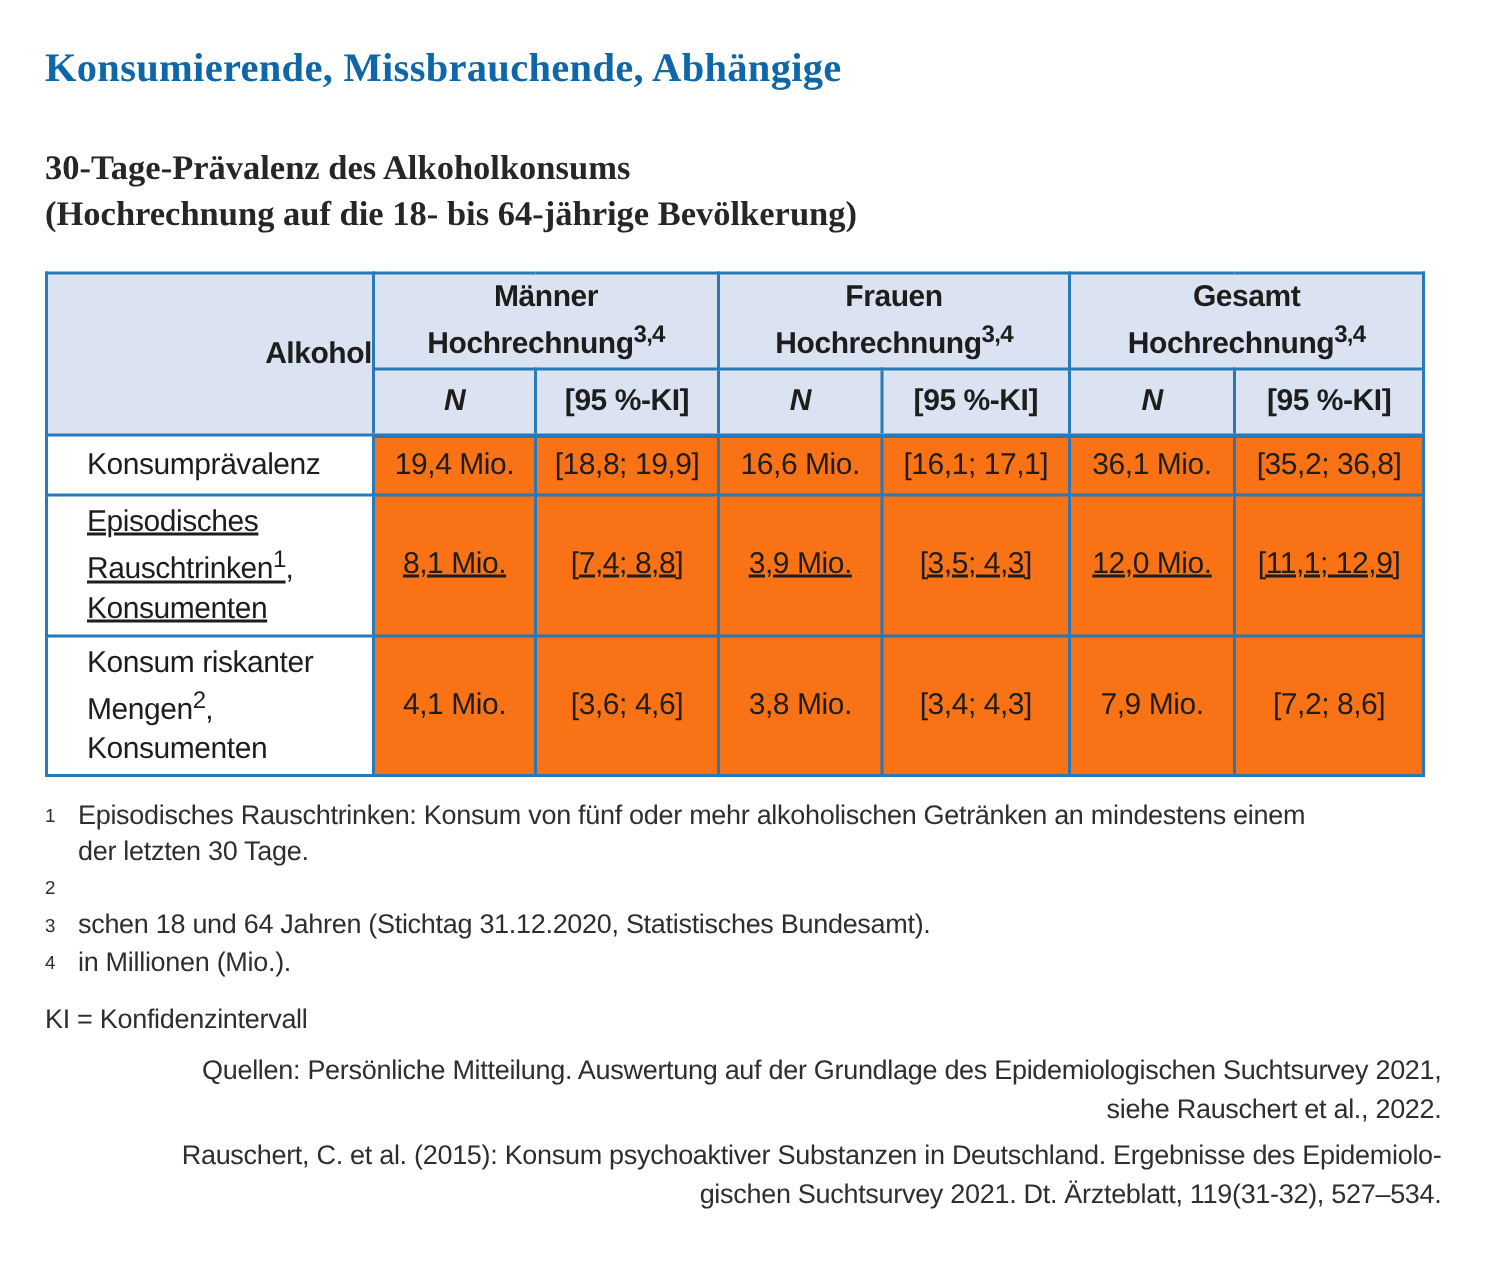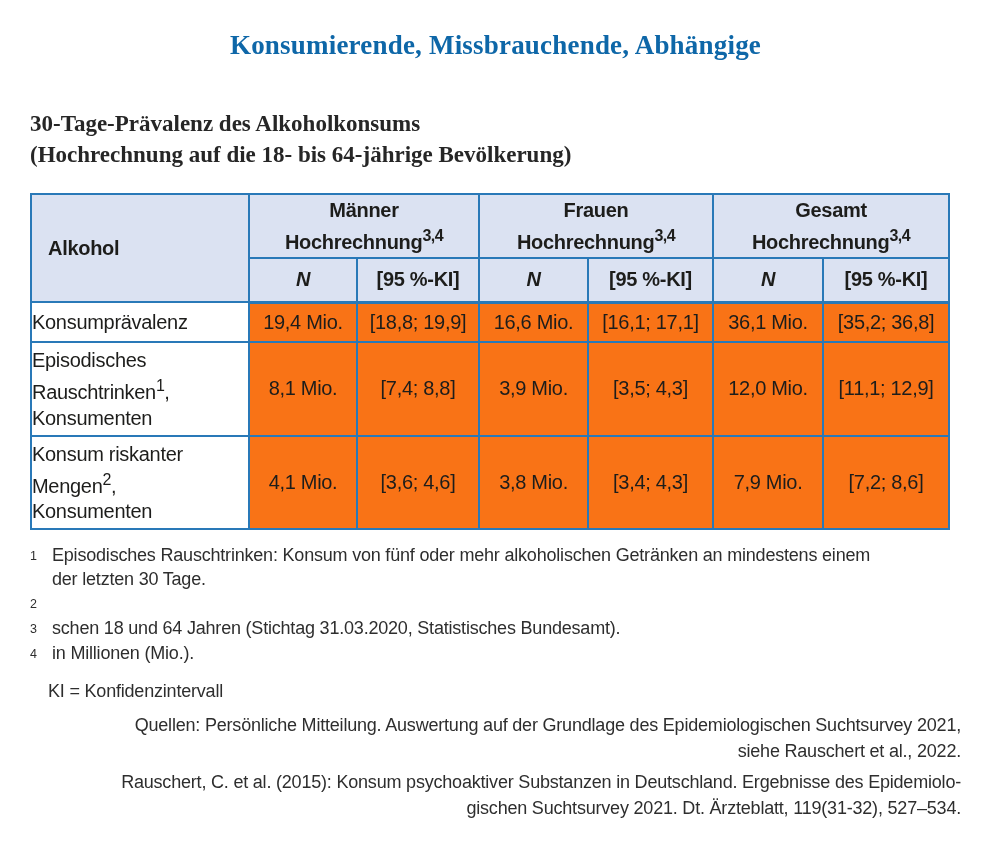--- a/index.html
+++ b/index.html
@@ -20,24 +20,23 @@
   }
   .page { padding: 30px 30px 0 30px; }
 
   .main-title {
     font-family: "Liberation Serif", serif;
     font-weight: bold;
     font-size: 27px;
     line-height: 30px;
     color: var(--accent);
     letter-spacing: 0.2px;
-    text-align: center;
   }
   .subtitle {
-    margin-top: 48px;
+    margin-top: 36px;
     font-family: "Liberation Serif", serif;
     font-weight: bold;
     font-size: 23px;
     line-height: 31px;
     color: #262626;
   }
 
   table.prevalence {
     margin-top: 23px;
     border-collapse: collapse;
@@ -49,33 +48,33 @@
   }
   table.prevalence th, table.prevalence td {
     border: 2px solid var(--table-border);
   }
   table.prevalence { border: 2.5px solid var(--table-border); }
   th { background: var(--header-bg); font-weight: bold; }
   tr.group-row { height: 64px; }
   tr.sub-row { height: 44px; }
   tr.sub-row th { border-bottom-width: 3px; }
   tr.body-row-1 { height: 40px; }
-  tr.body-row-2 { height: 90px; }
+  tr.body-row-2 { height: 90px; text-decoration: underline; }
   tr.body-row-3 { height: 84px; }
   th.col-label {
-    text-align: left;
+    text-align: right;
     padding-left: 16px;
     vertical-align: middle;
   }
   th.group-head { text-align: center; vertical-align: middle; line-height: 25px; }
   th.sub-head { text-align: center; vertical-align: middle; }
   th .italic-n { font-style: italic; }
   td.row-label {
     text-align: left;
-    padding: 4px 6px 4px 0;
+    padding: 4px 6px 4px 26px;
     vertical-align: middle;
     line-height: 26px;
     background: #ffffff;
   }
   td.value {
     text-align: center;
     vertical-align: middle;
     background: #f97316;
   }
   sup.tbl-sup { font-size: 16px; letter-spacing: -0.5px; }
@@ -96,21 +95,20 @@
     line-height: 24px;
   }
   .fn-text { flex: 1; }
 
   .ki-note {
     margin-top: 13px;
     font-size: 18px;
     line-height: 24px;
     color: var(--note-ink);
     letter-spacing: -0.2px;
-    margin-left: 18px;
   }
   .sources { margin-top: 9px; }
   .source-para {
     font-size: 18px;
     line-height: 26px;
     color: var(--note-ink);
     letter-spacing: -0.2px;
     margin-bottom: 5px;
     text-align: right;
   }
@@ -211,21 +209,21 @@
       </div>
     </div>
     <div class="footnote">
       <div class="fn-marker">2</div>
       <div class="fn-text">
       </div>
     </div>
     <div class="footnote">
       <div class="fn-marker">3</div>
       <div class="fn-text">
-        <div>schen 18 und 64 Jahren (Stichtag 31.03.2020, Statistisches Bundesamt).</div>
+        <div>schen 18 und 64 Jahren (Stichtag 31.12.2020, Statistisches Bundesamt).</div>
       </div>
     </div>
     <div class="footnote">
       <div class="fn-marker">4</div>
       <div class="fn-text">
         <div>in Millionen (Mio.).</div>
       </div>
     </div>
   </div>
 

